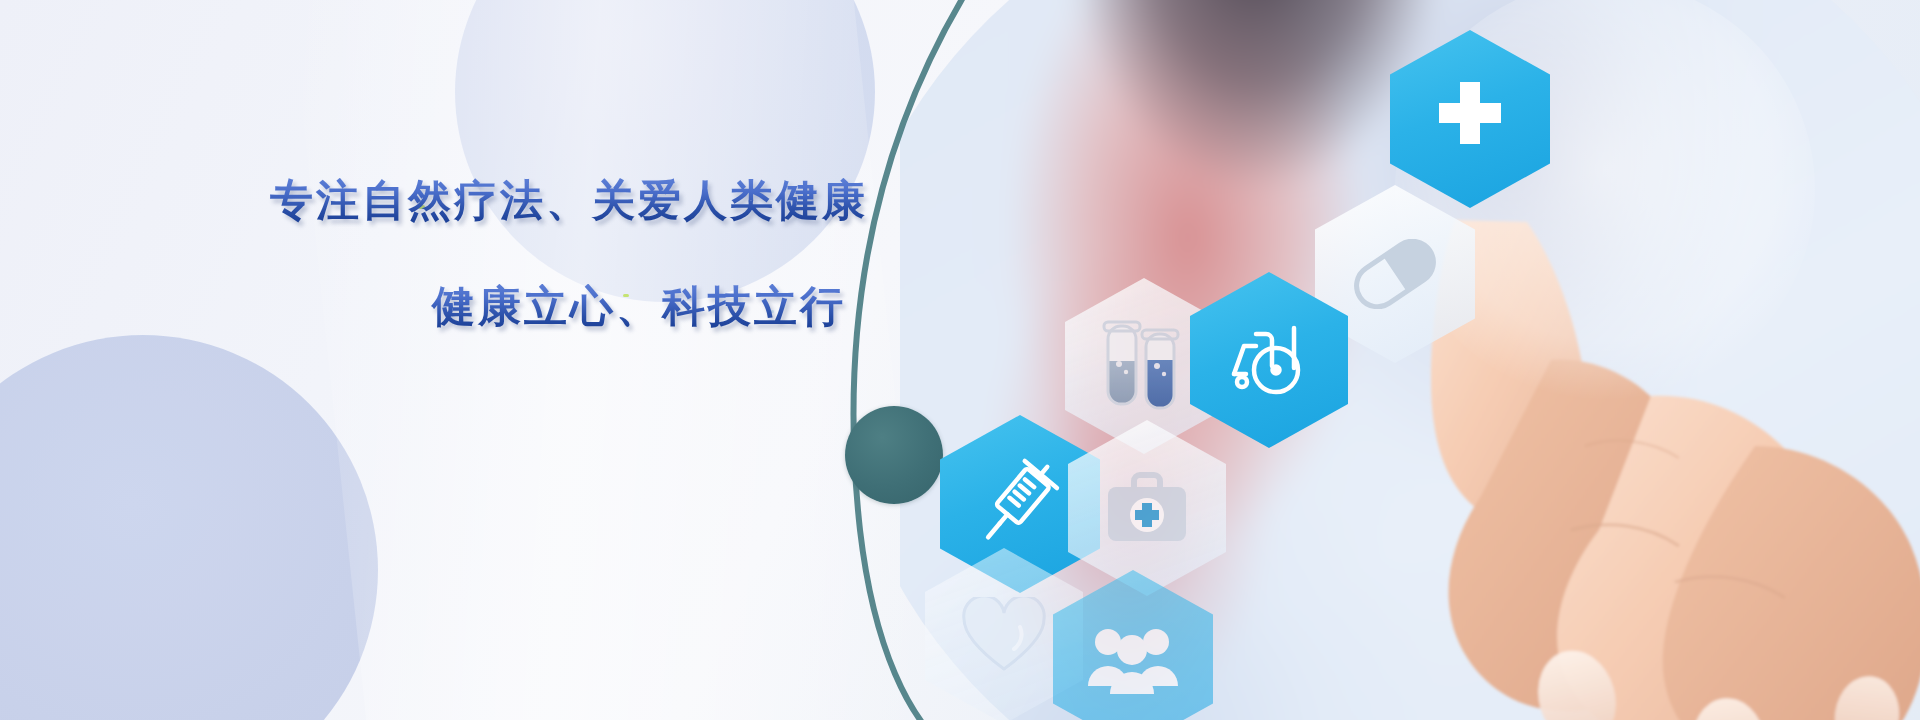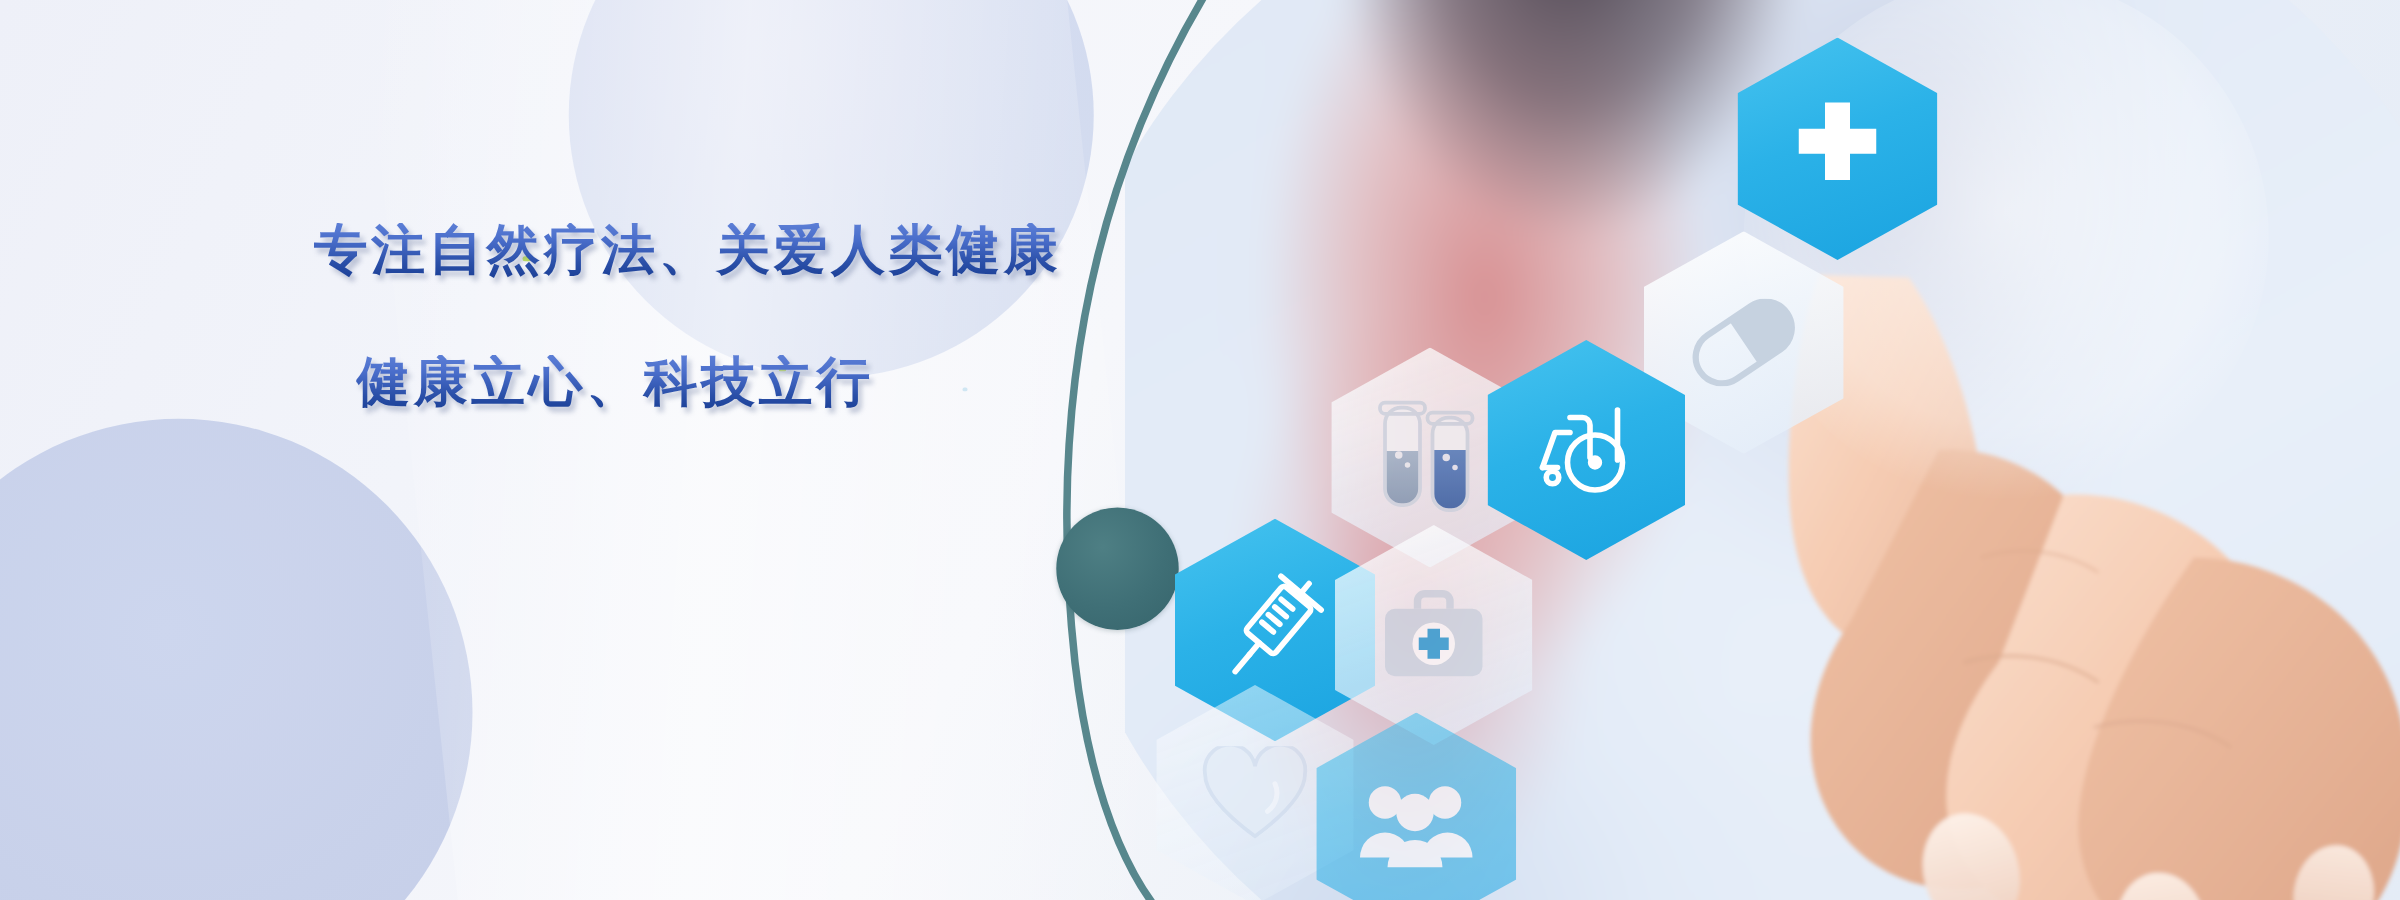--- a/index.html
+++ b/index.html
@@ -43,39 +43,39 @@
 
   
   .speck{position:absolute;width:7px;height:4px;border-radius:3px;background:#b7e03a;opacity:.85;}
   #speck-1{left:418px;top:205px;}
   #speck-2{left:623px;top:294px;width:6px;height:3px;opacity:.7;}
   #speck-3{left:770px;top:310px;width:4px;height:3px;opacity:.45;background:#9fd0e8;}
 
   
   #headline{
     position:absolute;
-    left:251px;
+    left:270px;
     top:178px;
     width:620px;
     z-index:6;
   }
   .hl-line{
     font-size:43px;
     font-weight:bold;
     letter-spacing:3px;
     line-height:1.05;
     white-space:nowrap;
     background:linear-gradient(180deg,#5d7fd6 0%,#4a6ecb 30%,#2a4fa8 72%,#1b3f96 100%);
     -webkit-background-clip:text;
     background-clip:text;
     color:transparent;
     -webkit-text-fill-color:transparent;
     filter:drop-shadow(3px 4px 2px rgba(120,132,168,.45));
   }
-  #hl-line-2{margin-top:61px;margin-left:34px;}
+  #hl-line-2{margin-top:61px;margin-left:118px;text-align:center;}
 
   
   #photo-panel{
     position:absolute;
     left:900px;top:0;width:1020px;height:720px;
     overflow:hidden;
     z-index:3;
   }
   
   #photo-clip{

